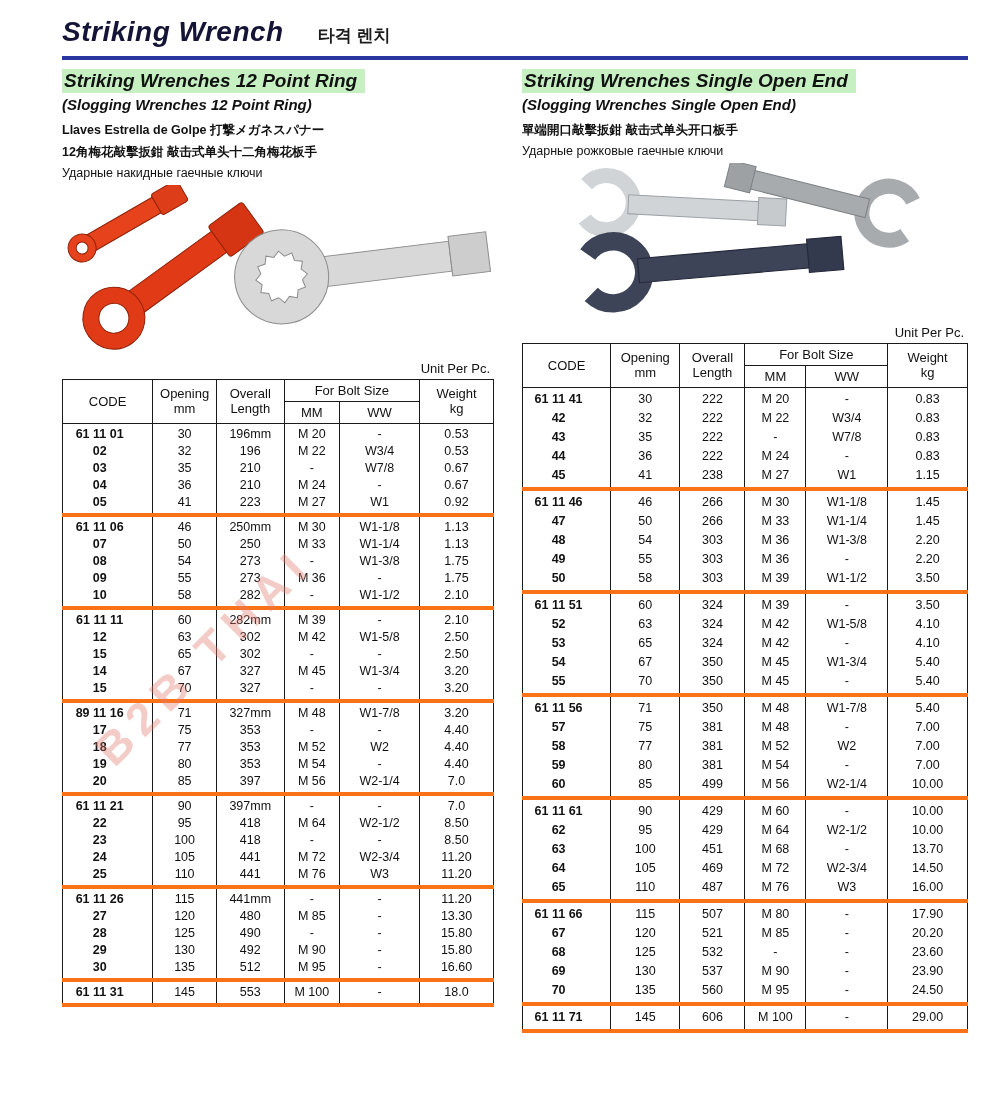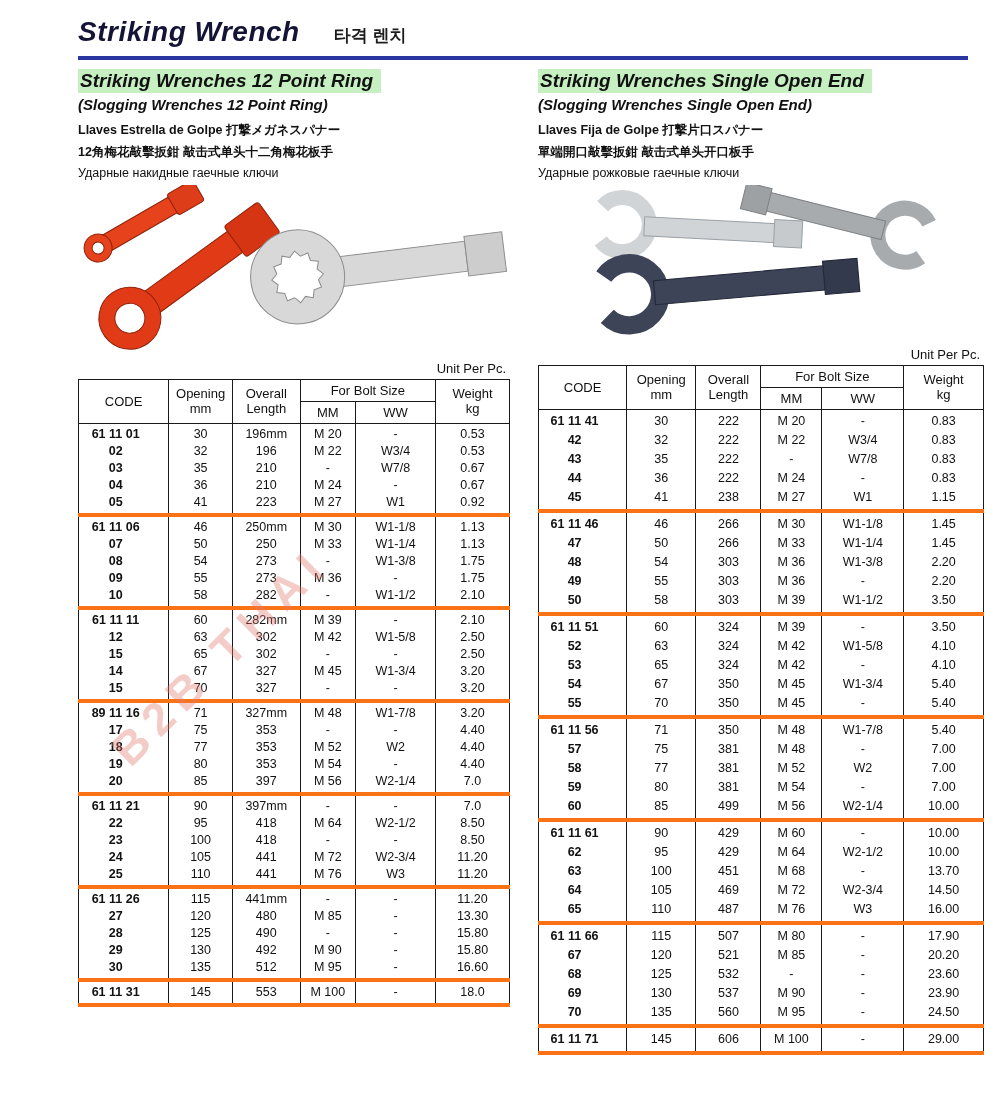--- a/index.html
+++ b/index.html
@@ -1,18 +1,18 @@
 <!DOCTYPE html>
 <html><head>
 <meta charset="utf-8">
 <style>
   * { box-sizing: border-box; }
   html,body { margin:0; padding:0; background:#ffffff; }
   body { font-family:"Liberation Sans", sans-serif; color:#111; }
-  .page { width:996px; min-height:1098px; padding:14px 28px 24px 78px; position:relative; background:#fff; }
+  .page { width:996px; min-height:1098px; padding:14px 28px 24px 62px; position:relative; background:#fff; }
 
   .page-header { margin-bottom:10px; }
   .page-title { margin:2px 0 8px 0; display:flex; align-items:baseline; gap:34px; }
   .title-en { font-size:28px; font-weight:bold; font-style:italic; color:#141436; letter-spacing:.5px; }
   .title-kr { font-size:17px; font-weight:bold; color:#1c1c1c; }
   .rule { height:4px; background:#2a36a0; }
 
   .columns { display:flex; gap:28px; }
   .col { flex:1; position:relative; }
 
@@ -380,21 +380,20 @@
         </table>
 
       <div class="watermark">B2B THAI</div>
     </section>
 
     <section class="col right-col">
       <h2 class="sec-title">
         <span class="hl">Striking Wrenches Single Open End</span>
       </h2>
       <h3 class="sec-sub">(Slogging Wrenches Single Open End)</h3>
-      <p class="lang lang-1">Llaves Fija de Golpe  打撃片口スパナー</p>
       <p class="lang lang-2">單端開口敲擊扳鉗  敲击式单头开口板手</p>
       <p class="lang lang-3">Ударные рожковые гаечные ключи</p>
 
       <div class="img-area">
         <svg width="446" height="156" viewBox="0 0 446 156">
           <g transform="translate(16,6) rotate(3)">
             <path d="M49.3,12.6 A27,27 0 1 1 49.3,47.4" fill="none" stroke="#d1d4d7" stroke-width="15"></path>
             <rect x="92" y="21" width="132" height="19" fill="#d1d4d7" stroke="#9aa0a5"></rect>
             <rect x="222" y="17" width="28" height="27" fill="#c6cacd" stroke="#9aa0a5"></rect>
           </g>

